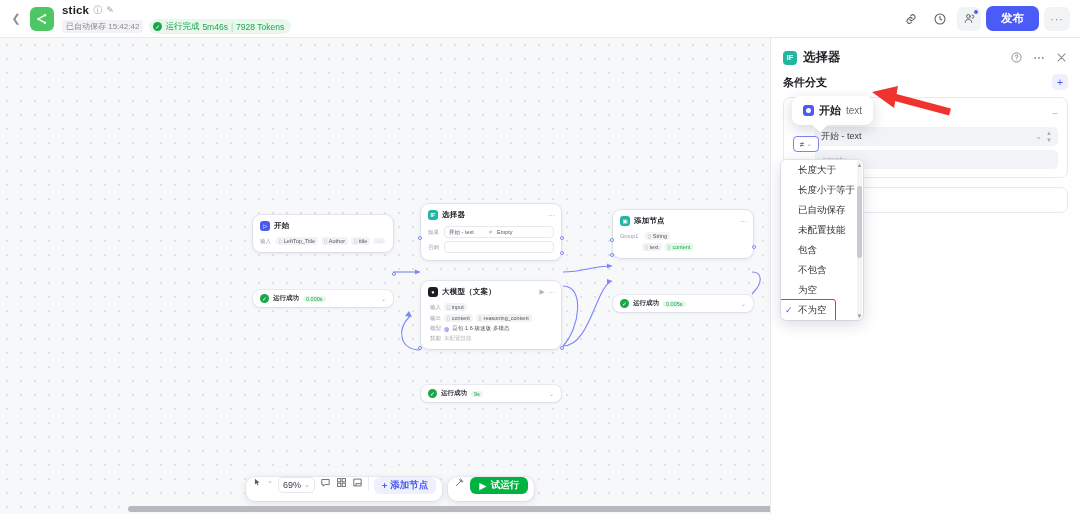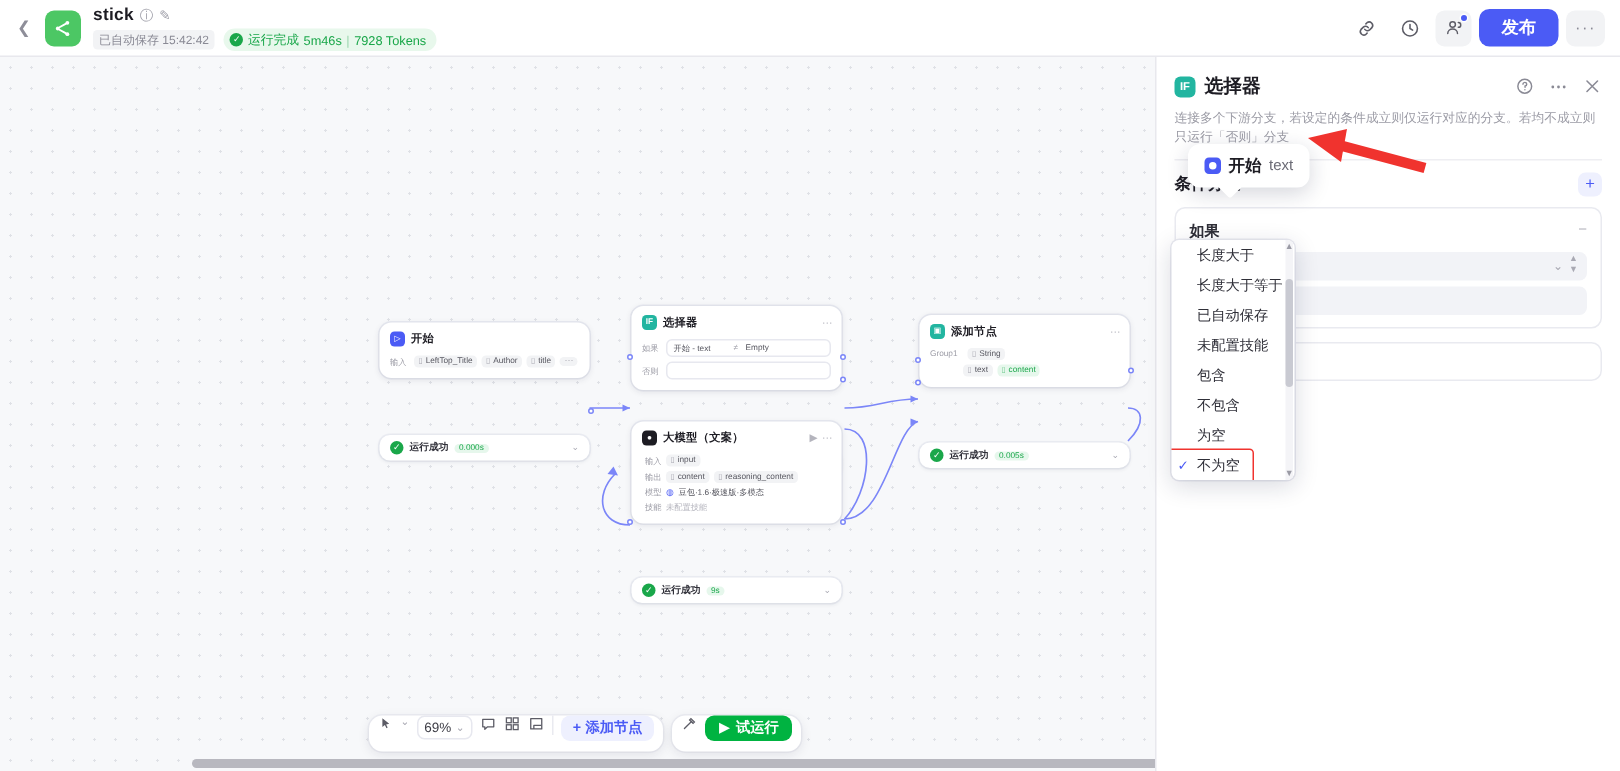--- a/index.html
+++ b/index.html
@@ -609,21 +609,20 @@
               <circle cx="18.5" cy="12" r="1.6"></circle>
           </svg>
         </span>
         <span class="panel-hicon">
           <svg width="13" height="13" viewBox="0 0 24 24" fill="none" stroke="currentColor" stroke-width="1.9" stroke-linecap="round">
             <path d="M5.5 5.5l13 13M18.5 5.5l-13 13"></path>
           </svg>
         </span>
       </span>
     </div>
-    <div class="panel-desc">连接多个下游分支，若设定的条件成立则仅运行对应的分支。若均不成立则只运行「否则」分支</div>
   </div>
 
   <div class="section">
     <div class="section-head">
       <span class="section-title">条件分支</span>
       <span class="plus-btn">+</span>
     </div>
 
     <div class="cond-card">
       <div class="if-row">
@@ -645,21 +644,21 @@
 
   <div class="else-card"></div>
 </div>
 
 <div class="dropdown">
   <div class="dd-list">
     <div class="dd-item">
       <span>长度大于</span>
     </div>
     <div class="dd-item">
-      <span>长度大于等于</span>
+      <span>长度小于等于</span>
     </div>
     <div class="dd-item">
       <span>已自动保存</span>
     </div>
     <div class="dd-item">
       <span>未配置技能</span>
     </div>
     <div class="dd-item">
       <span>包含</span>
     </div>

